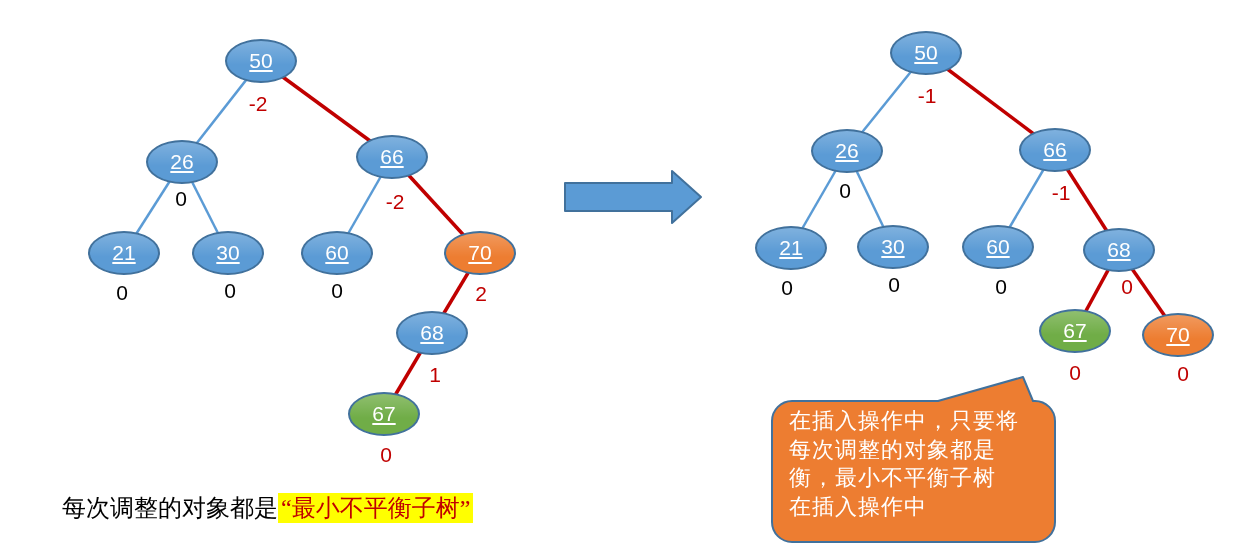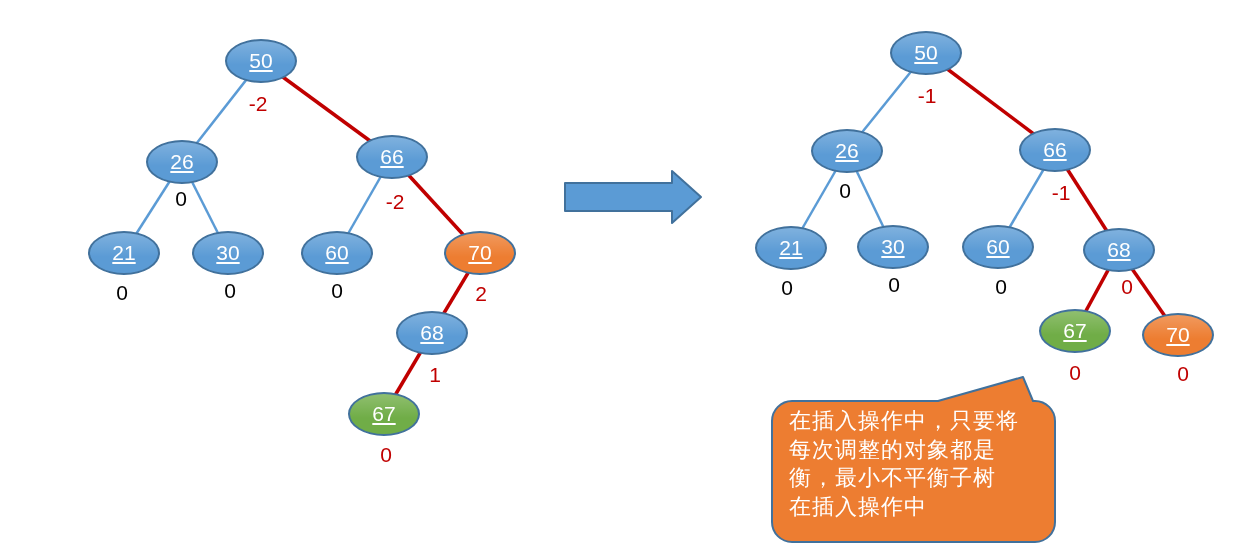--- a/index.html
+++ b/index.html
@@ -84,13 +84,14 @@
       <div class="bf" style="left: 1183px; top: 374px; color: rgb(192, 0, 0);">0</div>
     </div>
 
   <div id="callout-text" style="color: rgb(255, 255, 255);">
     <div>在插入操作中，只要将</div>
     <div>每次调整的对象都是</div>
     <div>衡，最小不平衡子树</div>
     <div>在插入操作中</div>
   </div>
 
+  <div id="caption"><span>每次调整的对象都是</span><span class="hl" style="background-color: rgb(255, 255, 0); color: rgb(192, 0, 0);">“最小不平衡子树”</span></div>
 </div>
 
 </body></html>

